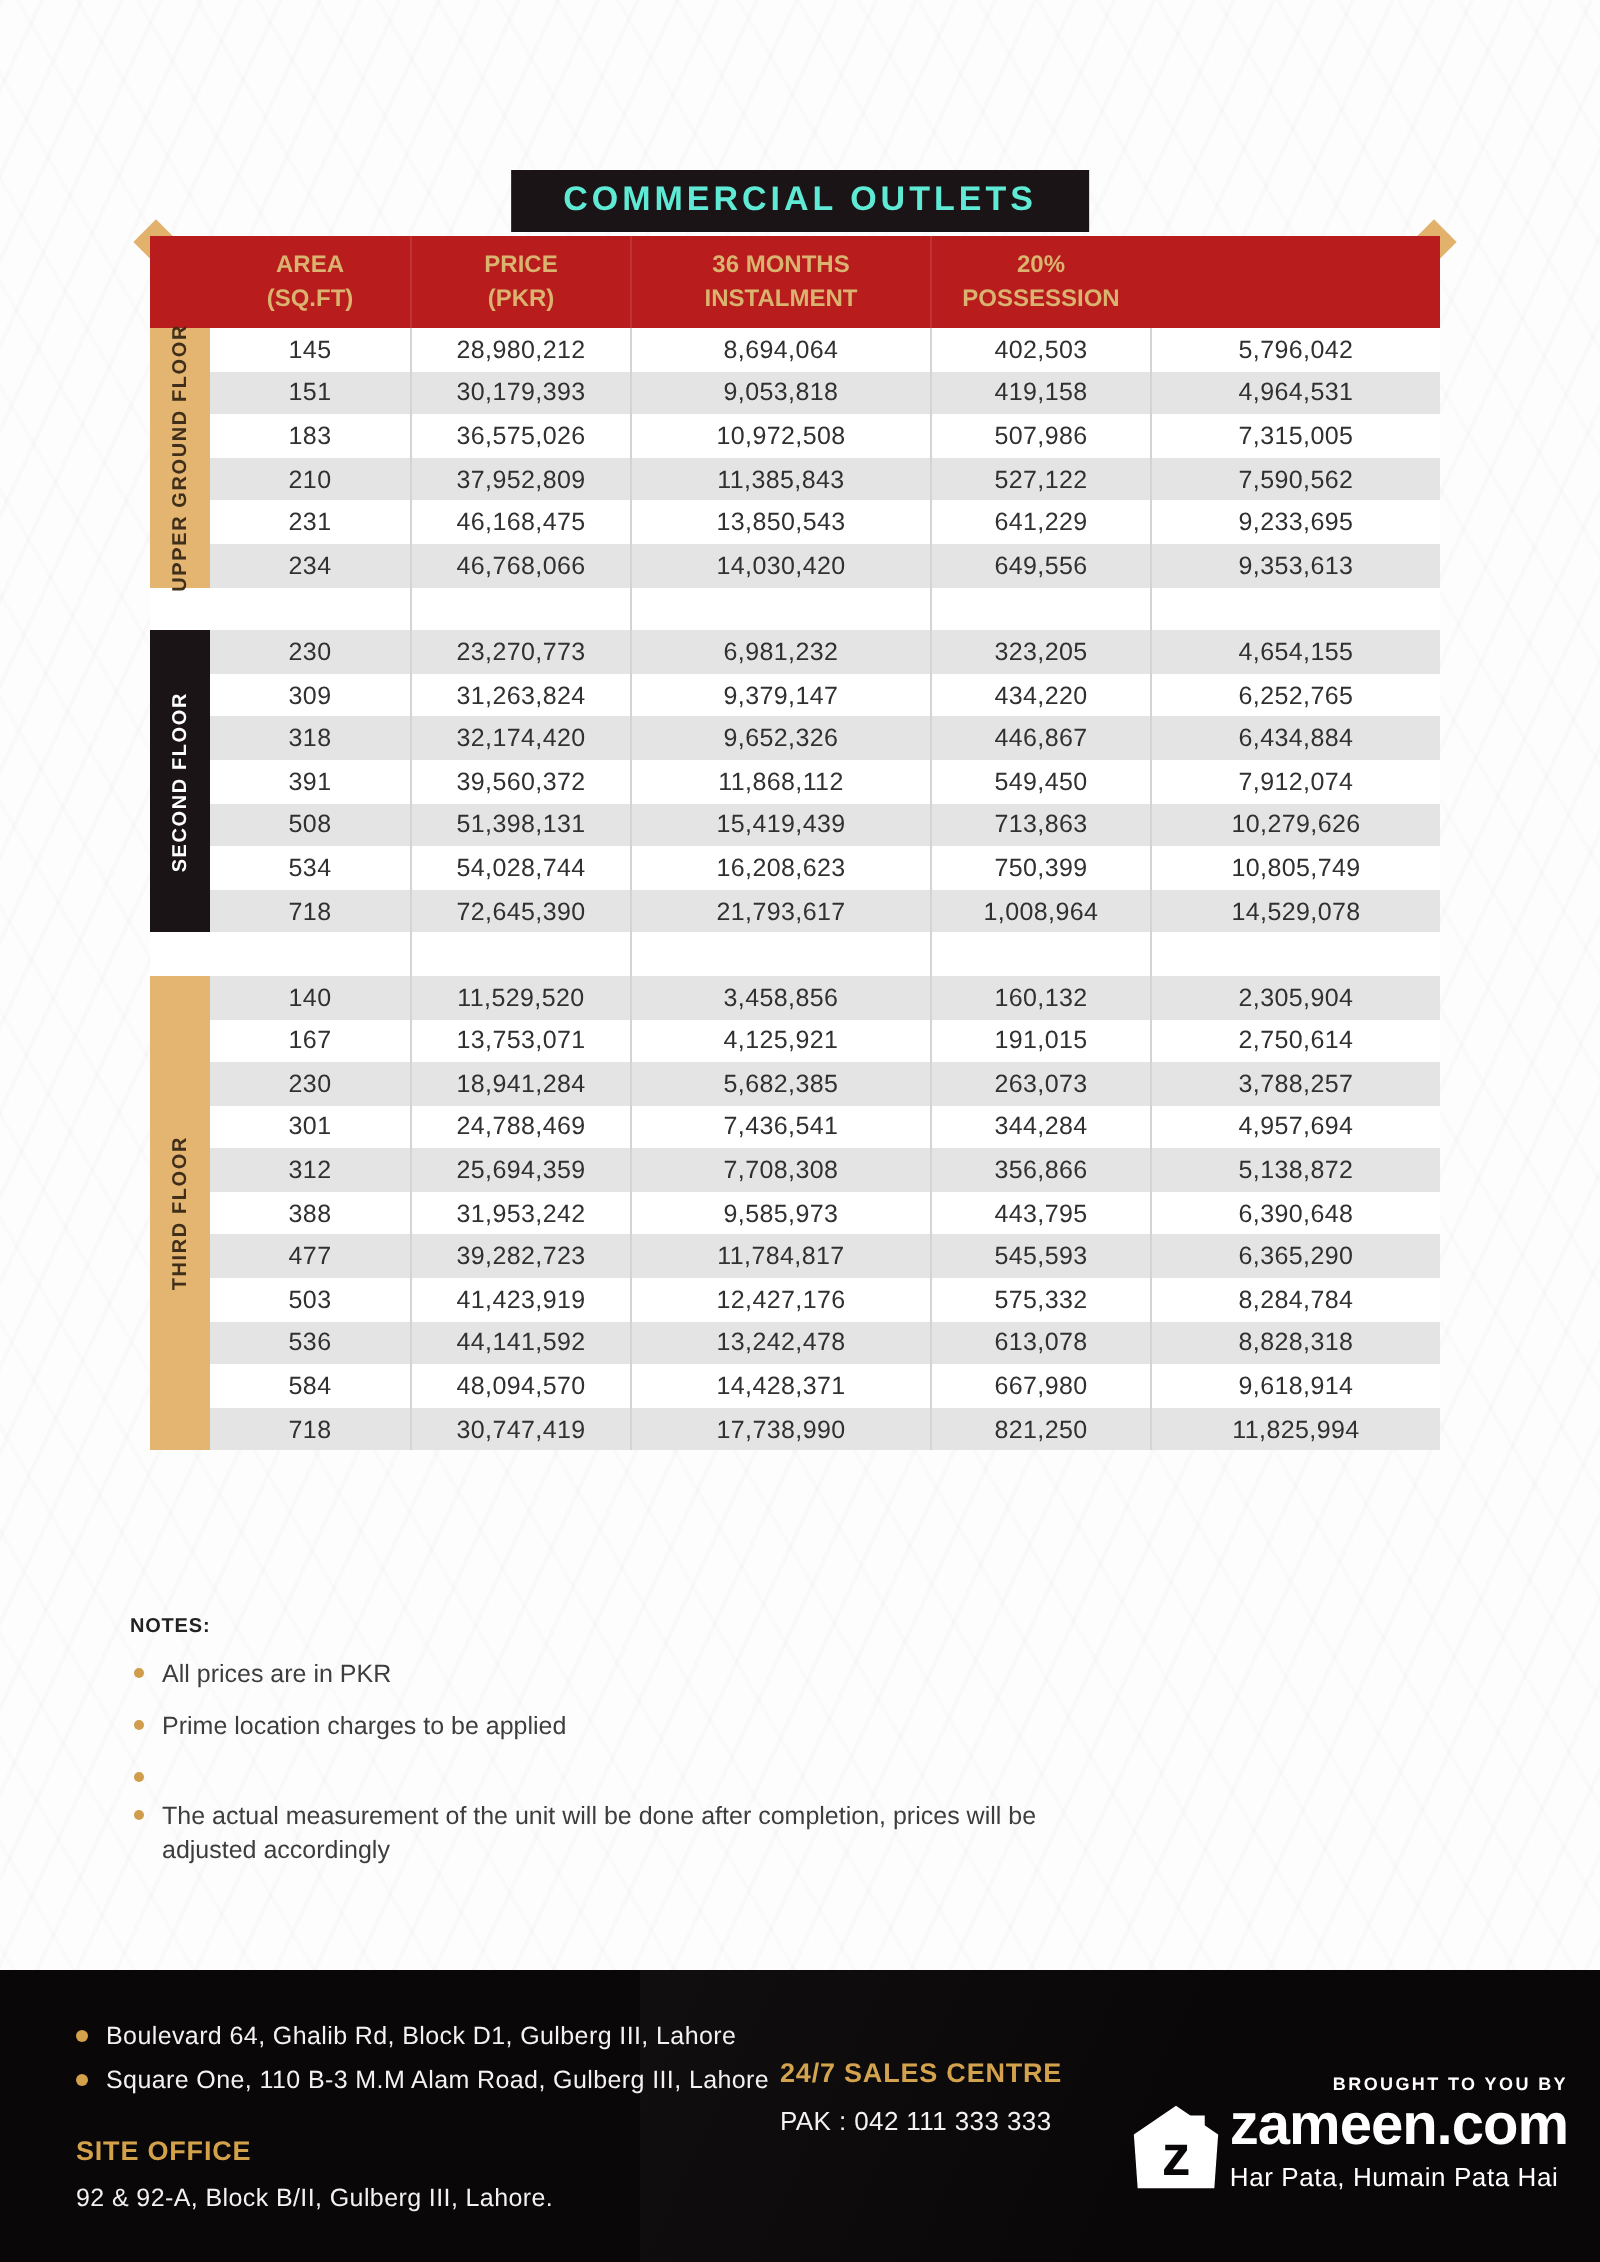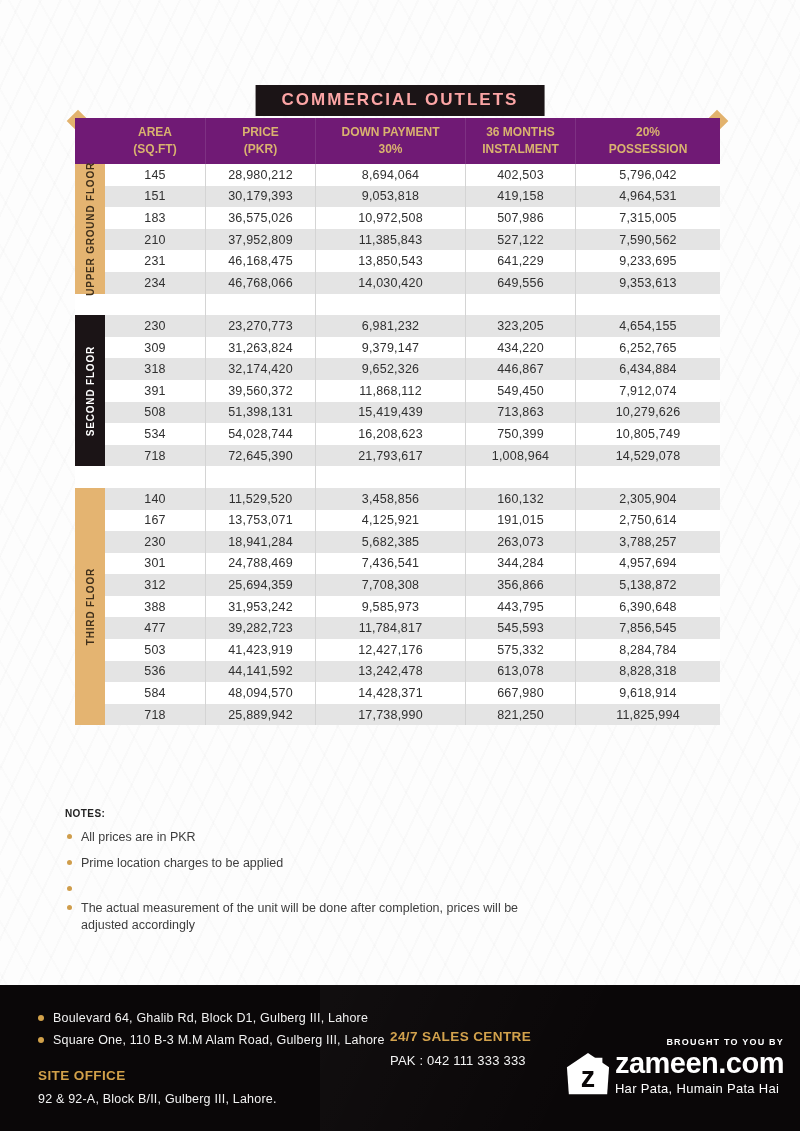--- a/index.html
+++ b/index.html
@@ -7,30 +7,30 @@
   body { font-family:"Liberation Sans", sans-serif; background:#ffffff; }
   .page { position:relative; width:800px; height:1131px; background:#fdfdfd; overflow:hidden; }
   .page::before { content:""; position:absolute; inset:0;
     background:
       repeating-linear-gradient(115deg, rgba(0,0,0,0.016) 0 2px, transparent 2px 18px),
       repeating-linear-gradient(60deg, rgba(0,0,0,0.010) 0 2px, transparent 2px 26px);
     pointer-events:none; }
 
   
   .title-bar { position:absolute; top:85px; left:50%; transform:translateX(-50%);
-    background:#1b1416; color:#fca5a5; font-size:17px; font-weight:bold;
+    background:#1b1416; color:#5eead4; font-size:17px; font-weight:bold;
     letter-spacing:2px; padding:5px 26px 6px; white-space:nowrap; }
 
   
   .table-wrap { position:absolute; left:75px; top:118px; width:645px; }
   .corner { position:absolute; width:16px; height:16px; background:#e2b26d; transform:rotate(45deg); z-index:0; }
   .corner.tl { left:-5px; top:-5px; }
   .corner.tr { right:-5px; top:-5px; }
   .grid-cols { display:grid; grid-template-columns:30px 100px 110px 150px 110px 145px; }
-  .table-header { position:relative; z-index:1; height:46px; background:#701a75; }
+  .table-header { position:relative; z-index:1; height:46px; background:#b91c1c; }
   .th { display:flex; align-items:center; justify-content:center; text-align:center;
     color:#d9b36f; font-weight:bold; font-size:12px; line-height:1.4;
     white-space:pre-line; border-left:1px solid rgba(255,255,255,0.10); }
   .th.first { border-left:none; }
   .table-body { position:relative; z-index:1; grid-auto-rows:21.6px; background:#fff; }
   .floor-label { display:flex; align-items:center; justify-content:center; }
   .floor-label.gold { background:#e4b471; color:#3f2f1a; }
   .floor-label.dark { background:#1b1416; color:#ffffff; }
   .floor-label span { writing-mode:vertical-rl; transform:rotate(180deg);
     font-size:10px; font-weight:bold; letter-spacing:0.8px; white-space:nowrap; }
@@ -77,22 +77,20 @@
 
   <div class="table-wrap">
     <div class="corner tl"></div>
     <div class="corner tr"></div>
     <div class="table-header grid-cols">
       <div class="th first"></div>
       <div class="th first">AREA
 (SQ.FT)</div>
       <div class="th">PRICE
 (PKR)</div>
-      <div class="th">DOWN PAYMENT
-30%</div>
       <div class="th">36 MONTHS
 INSTALMENT</div>
       <div class="th">20%
 POSSESSION</div>
     </div>
     <div class="table-body grid-cols">
         <div class="floor-label gold" style="grid-area: 1 / 1 / span 6;">
           <span>UPPER GROUND FLOOR</span>
         </div>
         <div class="td" style="grid-area: 1 / 2;">145</div>
@@ -205,38 +203,38 @@
         <div class="td shade vline" style="grid-area: 20 / 6;">5,138,872</div>
         <div class="td" style="grid-area: 21 / 2;">388</div>
         <div class="td vline" style="grid-area: 21 / 3;">31,953,242</div>
         <div class="td vline" style="grid-area: 21 / 4;">9,585,973</div>
         <div class="td vline" style="grid-area: 21 / 5;">443,795</div>
         <div class="td vline" style="grid-area: 21 / 6;">6,390,648</div>
         <div class="td shade" style="grid-area: 22 / 2;">477</div>
         <div class="td shade vline" style="grid-area: 22 / 3;">39,282,723</div>
         <div class="td shade vline" style="grid-area: 22 / 4;">11,784,817</div>
         <div class="td shade vline" style="grid-area: 22 / 5;">545,593</div>
-        <div class="td shade vline" style="grid-area: 22 / 6;">7,856,545</div>
+        <div class="td shade vline" style="grid-area: 22 / 6;">6,365,290</div>
         <div class="td" style="grid-area: 23 / 2;">503</div>
         <div class="td vline" style="grid-area: 23 / 3;">41,423,919</div>
         <div class="td vline" style="grid-area: 23 / 4;">12,427,176</div>
         <div class="td vline" style="grid-area: 23 / 5;">575,332</div>
         <div class="td vline" style="grid-area: 23 / 6;">8,284,784</div>
         <div class="td shade" style="grid-area: 24 / 2;">536</div>
         <div class="td shade vline" style="grid-area: 24 / 3;">44,141,592</div>
         <div class="td shade vline" style="grid-area: 24 / 4;">13,242,478</div>
         <div class="td shade vline" style="grid-area: 24 / 5;">613,078</div>
         <div class="td shade vline" style="grid-area: 24 / 6;">8,828,318</div>
         <div class="td" style="grid-area: 25 / 2;">584</div>
         <div class="td vline" style="grid-area: 25 / 3;">48,094,570</div>
         <div class="td vline" style="grid-area: 25 / 4;">14,428,371</div>
         <div class="td vline" style="grid-area: 25 / 5;">667,980</div>
         <div class="td vline" style="grid-area: 25 / 6;">9,618,914</div>
         <div class="td shade" style="grid-area: 26 / 2;">718</div>
-        <div class="td shade vline" style="grid-area: 26 / 3;">25,889,942</div>
+        <div class="td shade vline" style="grid-area: 26 / 3;">30,747,419</div>
         <div class="td shade vline" style="grid-area: 26 / 4;">17,738,990</div>
         <div class="td shade vline" style="grid-area: 26 / 5;">821,250</div>
         <div class="td shade vline" style="grid-area: 26 / 6;">11,825,994</div>
       </div>
   </div>
 
   <div class="notes">
     <div class="notes-heading">NOTES:</div>
     <div id="notes-list">
         <div class="note-item">

